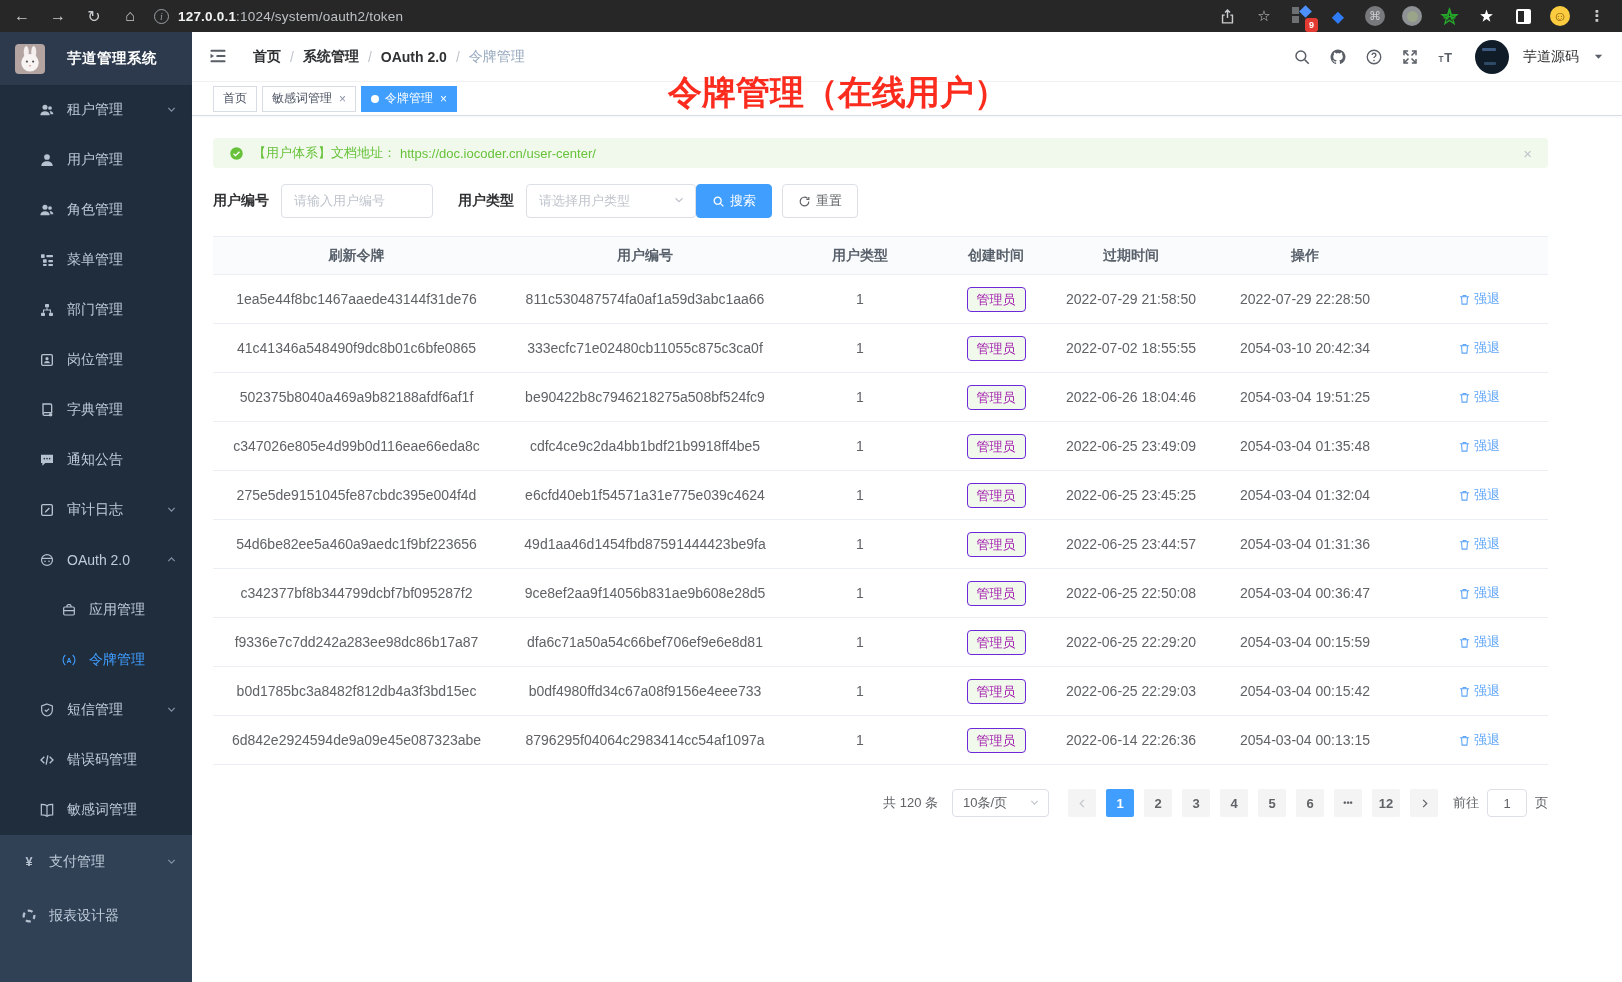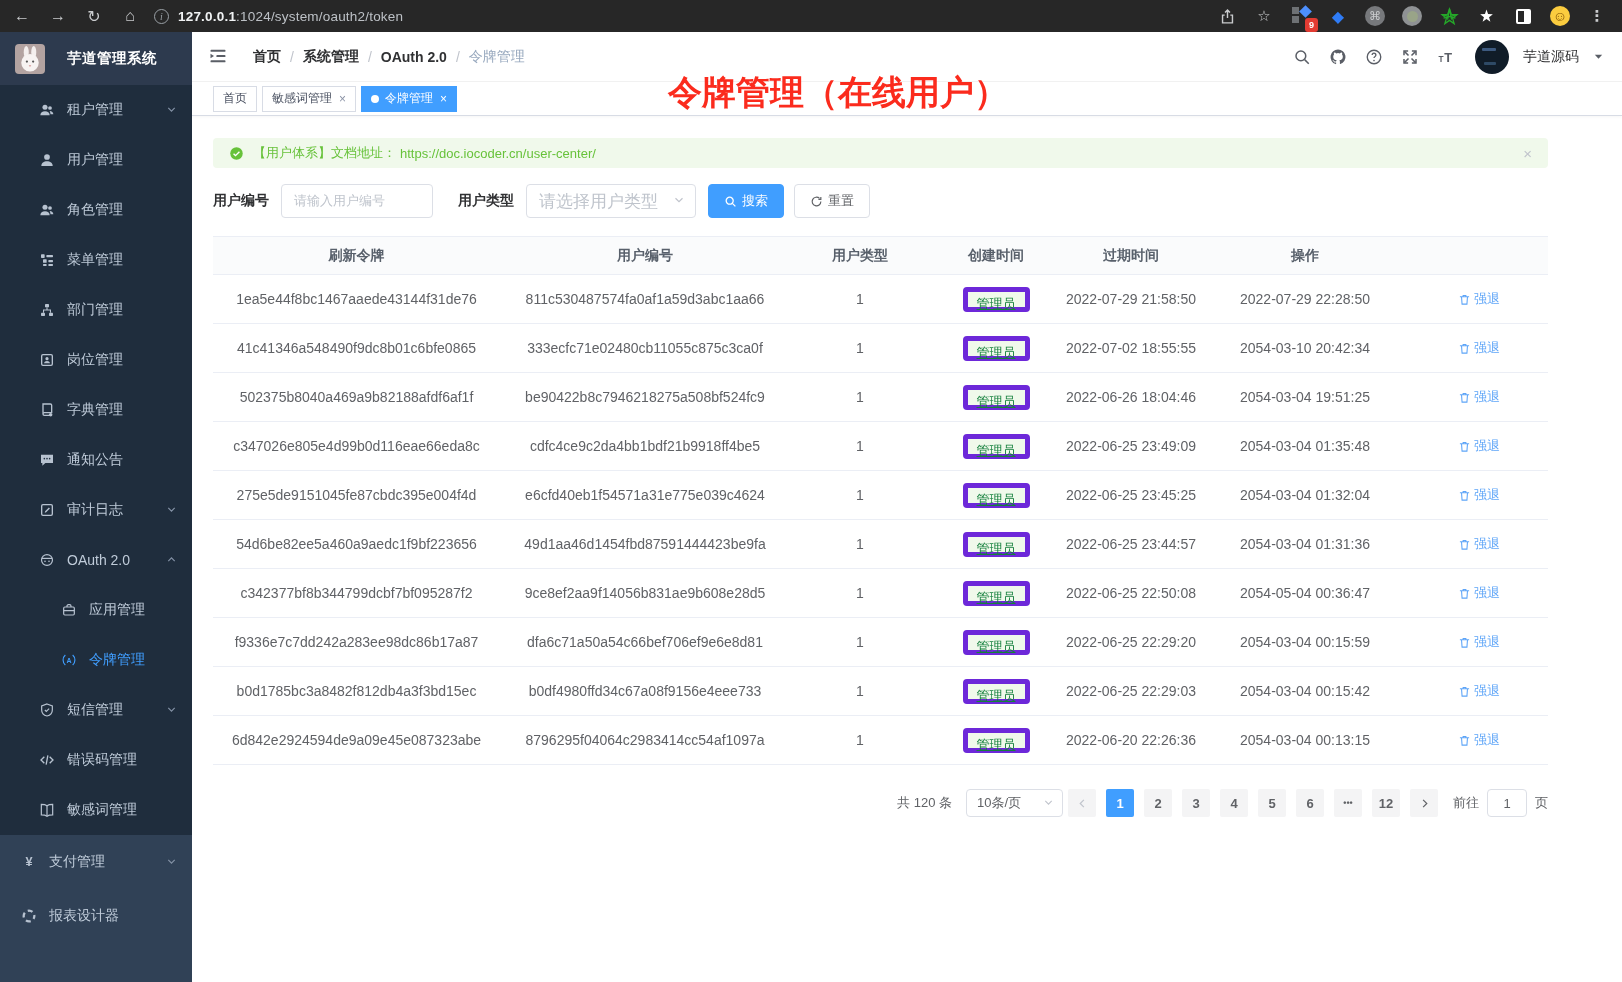--- a/index.html
+++ b/index.html
@@ -90,41 +90,41 @@
   .alert .atext { font-weight:400; }
   .alert .alink { margin-left:4px; cursor:pointer; }
   .alert .aclose { margin-left:auto; color:#c0c4cc; font-size:15px; cursor:pointer; }
 
   
   .filters { display:flex; align-items:center; margin-top:16px; height:34px; }
   .f-label { font-size:14px; font-weight:700; color:#303133; margin-right:12px; }
   .f-input { width:152px; height:34px; border:1px solid #dcdfe6; border-radius:4px; padding:0 12px; font-size:13px; color:#606266; display:flex; align-items:center; background:#fff; }
   .f-input .ph, .f-select .ph { color:#bfc4cc; }
   .f-gap { width:25px; }
-  .f-select { width:170px; height:34px; border:1px solid #dcdfe6; border-radius:4px; padding:0 10px 0 12px; font-size:17px; display:flex; align-items:center; justify-content:space-between; margin-right:12px; background:#fff; cursor:pointer; }
+  .f-select { width:170px; height:34px; border:1px solid #dcdfe6; border-radius:4px; padding:0 10px 0 12px; font-size:13px; display:flex; align-items:center; justify-content:space-between; background:#fff; cursor:pointer; }
   .f-select .sarr { color:#c0c4cc; } .f-select .sarr svg { width:12px; height:12px; }
   .btn { height:34px; border-radius:4px; display:flex; align-items:center; justify-content:center; font-size:13px; cursor:pointer; padding:0 15px; }
   .btn svg { width:13px; height:13px; margin-right:5px; }
   .btn-primary { background:#409eff; color:#fff; border:1px solid #409eff; margin-right:10px; }
   .btn-plain { background:#fff; color:#606266; border:1px solid #dcdfe6; }
 
   
   .table { width:1335px; margin-top:18px; border-top:1px solid #ebeef5; font-size:14px; color:#606266; }
   .tr { display:grid; grid-template-columns:287px 290px 140px 132px 138px 210px 138px; border-bottom:1px solid #ebeef5; }
   .tr > div { display:flex; align-items:center; justify-content:center; height:48px; white-space:nowrap; }
   .tr.thead { background:#fafbfc; }
   .tr.thead > div { height:37px; font-weight:700; color:#58606b; }
-  .badge-success { background:#f0f9eb; border:5px solid #6d28d9; color:#15803d; font-size:13px; border-radius:4px; padding:0 9px; height:25px; line-height:23px;text-decoration:underline; }
+  .badge-success { background:#f0f9eb; border:1px solid #6d28d9; color:#a21caf; font-size:13px; border-radius:4px; padding:0 9px; height:25px; line-height:23px; }
   .act-link { color:#5ea5f8; font-size:13px; display:flex; align-items:center; gap:3px; cursor:pointer; }
   .act-link svg { width:13px; height:13px; }
 
   
   .pager { width:1335px; margin-top:24px; display:flex; align-items:center; justify-content:flex-end; font-size:13px; color:#606266; }
   .pg-total { margin-right:14px; }
-  .pg-size { width:97px; height:28px; border:1px solid #dcdfe6; border-radius:4px; display:flex; align-items:center; justify-content:space-between; padding:0 8px 0 10px; cursor:pointer; }
+  .pg-size { width:97px; height:28px; border:1px solid #dcdfe6; border-radius:4px; display:flex; align-items:center; justify-content:space-between; padding:0 8px 0 10px; margin-right:14px; cursor:pointer; }
   .pg-size .sarr { color:#c0c4cc; } .pg-size .sarr svg { width:11px; height:11px; }
   .pg-btn { min-width:28px; height:28px; background:#f4f4f5; border-radius:2px; display:flex; align-items:center; justify-content:center; margin:0 5px; font-weight:700; color:#606266; cursor:pointer; padding:0 4px; }
   .pg-btn svg { width:11px; height:11px; }
   .pg-btn.disabled { color:#c0c4cc; cursor:default; }
   .pg-btn.current { background:#409eff; color:#fff; }
   .pg-goto { display:flex; align-items:center; gap:8px; margin-left:10px; }
   .pg-input { width:40px; height:28px; border:1px solid #dcdfe6; border-radius:4px; display:flex; align-items:center; justify-content:center; color:#606266; }
 
   
   .annotation { position:absolute; left:668px; top:70px; font-size:34px; font-weight:700; color:#fb2b1d; z-index:99; pointer-events:none; letter-spacing:0px; white-space:nowrap; }
@@ -628,21 +628,21 @@
               </div>
             </div>
             <div class="tr">
               <div>c342377bf8b344799dcbf7bf095287f2</div>
               <div>9ce8ef2aa9f14056b831ae9b608e28d5</div>
               <div>1</div>
               <div>
                 <span class="badge-success">管理员</span>
               </div>
               <div>2022-06-25 22:50:08</div>
-              <div>2054-05-04 00:36:47</div>
+              <div>2054-03-04 00:36:47</div>
               <div>
                 <span class="act-link"><span style="display:flex">
                     <svg viewBox="0 0 24 24" fill="none" stroke="currentColor" stroke-width="2">
                       <path d="M3.5 7h17M9.5 7V4.5h5V7M6.5 7l1 13.5h9l1-13.5"></path>
                     </svg>
                   </span>强退</span>
               </div>
             </div>
             <div class="tr">
               <div>f9336e7c7dd242a283ee98dc86b17a87</div>
@@ -678,21 +678,21 @@
                   </span>强退</span>
               </div>
             </div>
             <div class="tr">
               <div>6d842e2924594de9a09e45e087323abe</div>
               <div>8796295f04064c2983414cc54af1097a</div>
               <div>1</div>
               <div>
                 <span class="badge-success">管理员</span>
               </div>
-              <div>2022-06-20 22:26:36</div>
+              <div>2022-06-14 22:26:36</div>
               <div>2054-03-04 00:13:15</div>
               <div>
                 <span class="act-link"><span style="display:flex">
                     <svg viewBox="0 0 24 24" fill="none" stroke="currentColor" stroke-width="2">
                       <path d="M3.5 7h17M9.5 7V4.5h5V7M6.5 7l1 13.5h9l1-13.5"></path>
                     </svg>
                   </span>强退</span>
               </div>
             </div>
           </div>

